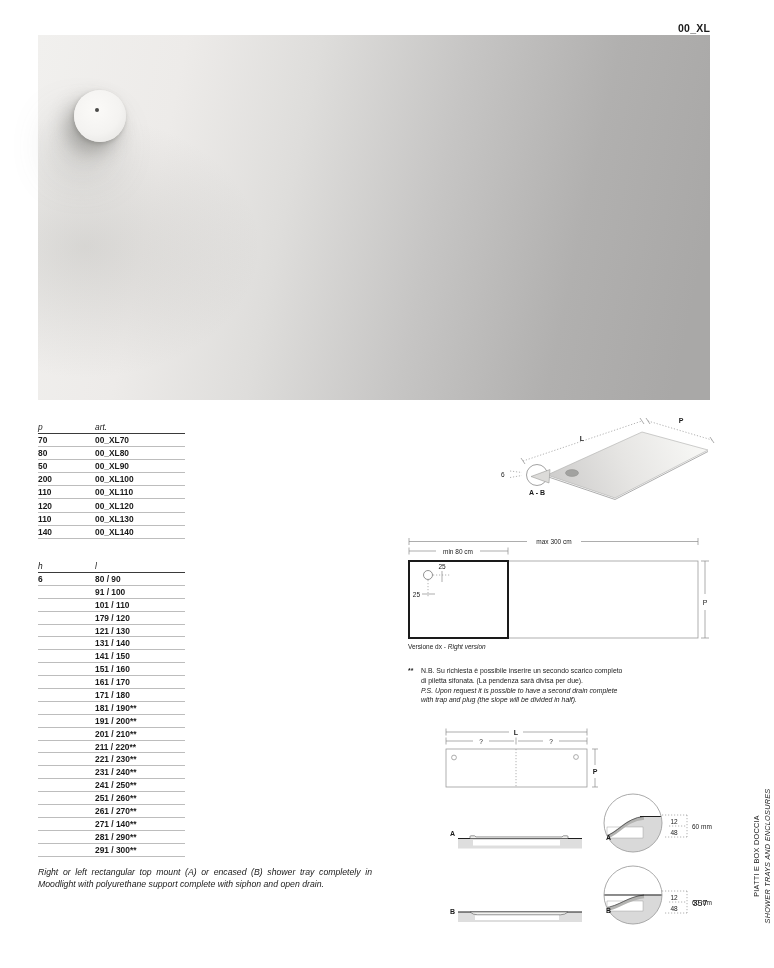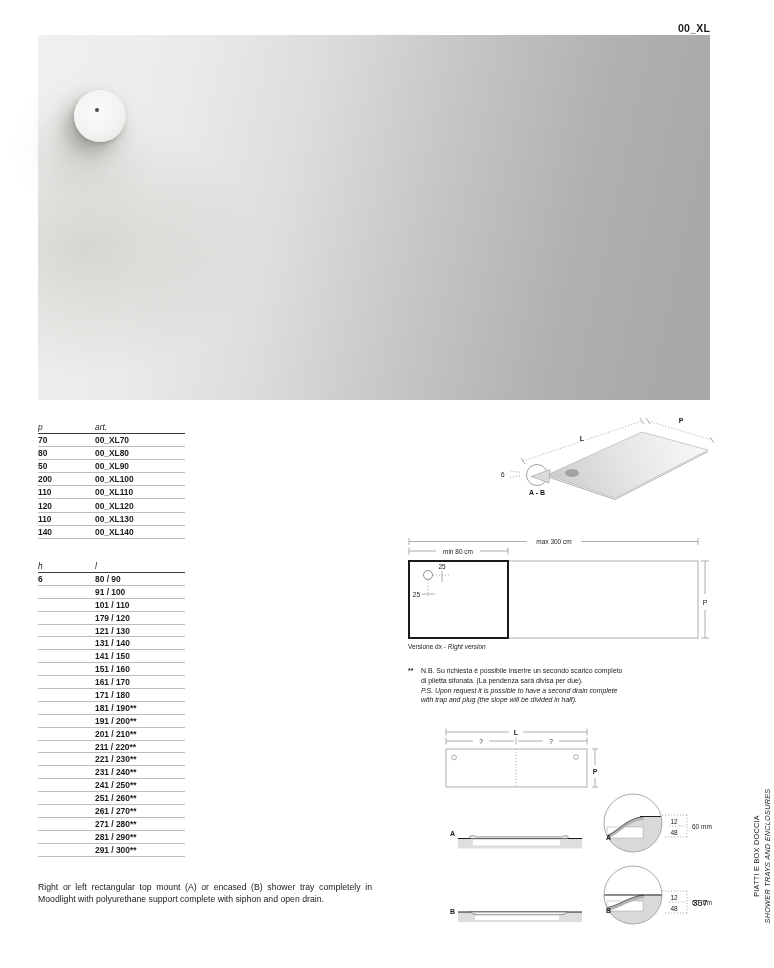--- a/index.html
+++ b/index.html
@@ -25,21 +25,21 @@
   #size-table{top:420px;}
   #length-table{top:559px;}
   .thead{display:flex;height:12px;border-bottom:1px solid #3a3a3a;font-style:italic;align-items:flex-end;padding-bottom:1px;}
   .trow{display:flex;border-bottom:1px solid #bdbdbd;font-weight:bold;align-items:center;}
   #size-table .trow{height:12.1px;}
   #length-table .trow{height:11.9px;}
   .c1{width:57px;} .c2{flex:1;}
 
   
   #description{left:38px;top:861px;width:334px;font-size:8.7px;line-height:11.6px;text-align:justify;}
-  #description .en{margin-top:21px;}
+  #description .en{font-style:italic;margin-top:6px;}
 
   
   #note{left:421px;top:666px;width:240px;font-size:6.9px;line-height:9.8px;}
   #note .marker{position:absolute;left:-13px;top:0;font-weight:bold;}
   #note .en{font-style:italic;}
 
   
   #sidebar-title{left:683px;top:844px;width:160px;height:24px;transform:rotate(-90deg);
     text-align:center;font-size:7.3px;line-height:11px;letter-spacing:.25px;}
   #sidebar-title .en{font-style:italic;}
@@ -181,21 +181,21 @@
   <div class="trow">
       <span class="c1"></span>
       <span class="c2">251 / 260**</span>
     </div>
   <div class="trow">
       <span class="c1"></span>
       <span class="c2">261 / 270**</span>
     </div>
   <div class="trow">
       <span class="c1"></span>
-      <span class="c2">271 / 280**</span>
+      <span class="c2">271 / 140**</span>
     </div>
   <div class="trow">
       <span class="c1"></span>
       <span class="c2">281 / 290**</span>
     </div>
   <div class="trow">
       <span class="c1"></span>
       <span class="c2">291 / 300**</span>
     </div>
 </div>

